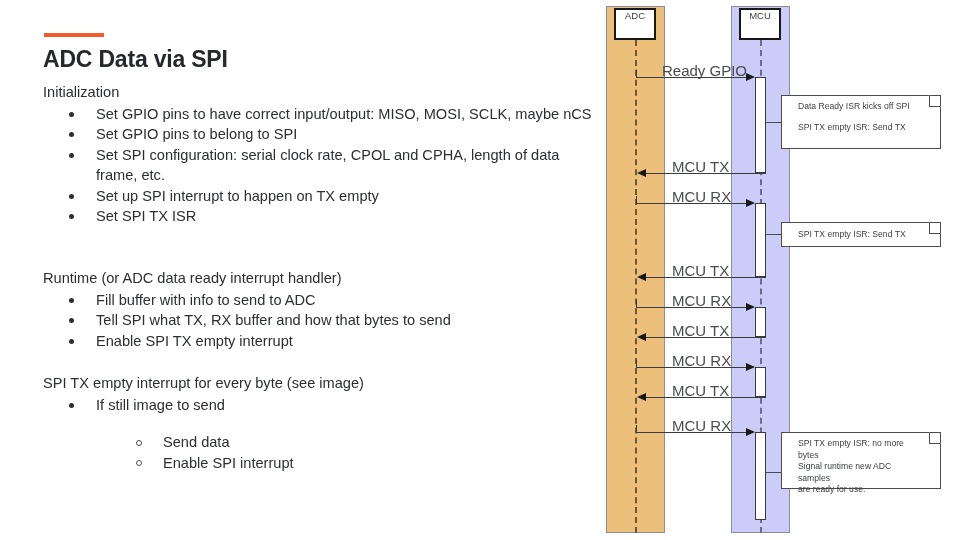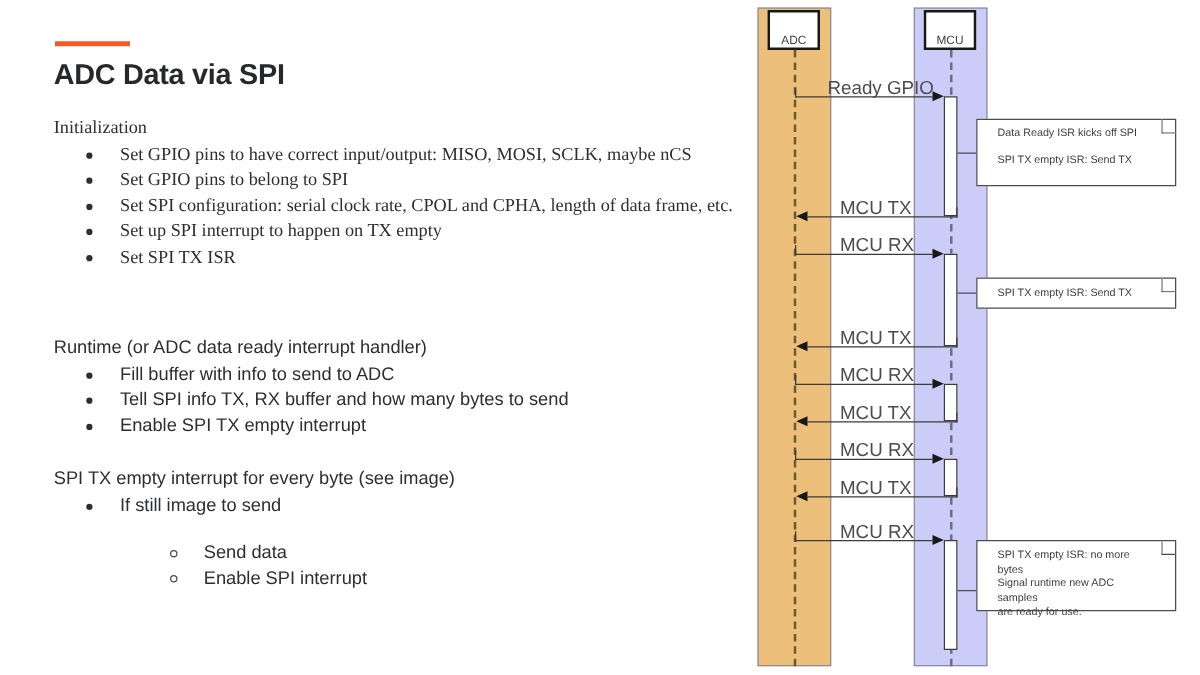--- a/index.html
+++ b/index.html
@@ -44,21 +44,21 @@
   }
 
   .body-block {
     position: absolute;
     left: 43px;
     width: 552px;
     color: #2c2e31;
     font-size: 14.6px;
     line-height: 20.5px;
   }
-  #block-init { top: 92px; font-family: Liberation Serif, serif; }
+  #block-init { top: 82px; }
   #block-runtime { top: 268px; }
   #block-isr { top: 373px; }
 
   .block-heading {
     margin: 0 0 1px 0;
   }
 
   ul.lvl1 {
     list-style: none;
     margin: 0;
@@ -123,21 +123,21 @@
   .lifeline-dash.mcu {
     border-left-color: #6b6b8c;
   }
 
   .actor-box {
     position: absolute;
     background: #ffffff;
     border: 2px solid #17181a;
     box-sizing: border-box;
     display: flex;
-    align-items: flex-end;
+    align-items: flex-start;
     justify-content: center;
     font-size: 9.5px;
     color: #3d3f42;
   }
 
   .activation {
     position: absolute;
     background: #ffffff;
     border: 1px solid #3b3b3b;
     box-sizing: border-box;
@@ -247,21 +247,21 @@
 
   <div class="body-block" id="block-runtime">
     <p class="block-heading">Runtime (or ADC data ready interrupt handler)</p>
     <ul class="lvl1">
       <li>
         <span class="bullet-dot"></span>
         <span>Fill buffer with info to send to ADC</span>
       </li>
       <li>
         <span class="bullet-dot"></span>
-        <span>Tell SPI info TX, RX buffer and how many bytes to send</span>
+        <span>Tell SPI what TX, RX buffer and how that bytes to send</span>
       </li>
       <li>
         <span class="bullet-dot"></span>
         <span>Enable SPI TX empty interrupt</span>
       </li>
     </ul>
   </div>
 
   <div class="body-block" id="block-isr">
     <p class="block-heading">SPI TX empty interrupt for every byte (see image)</p>

